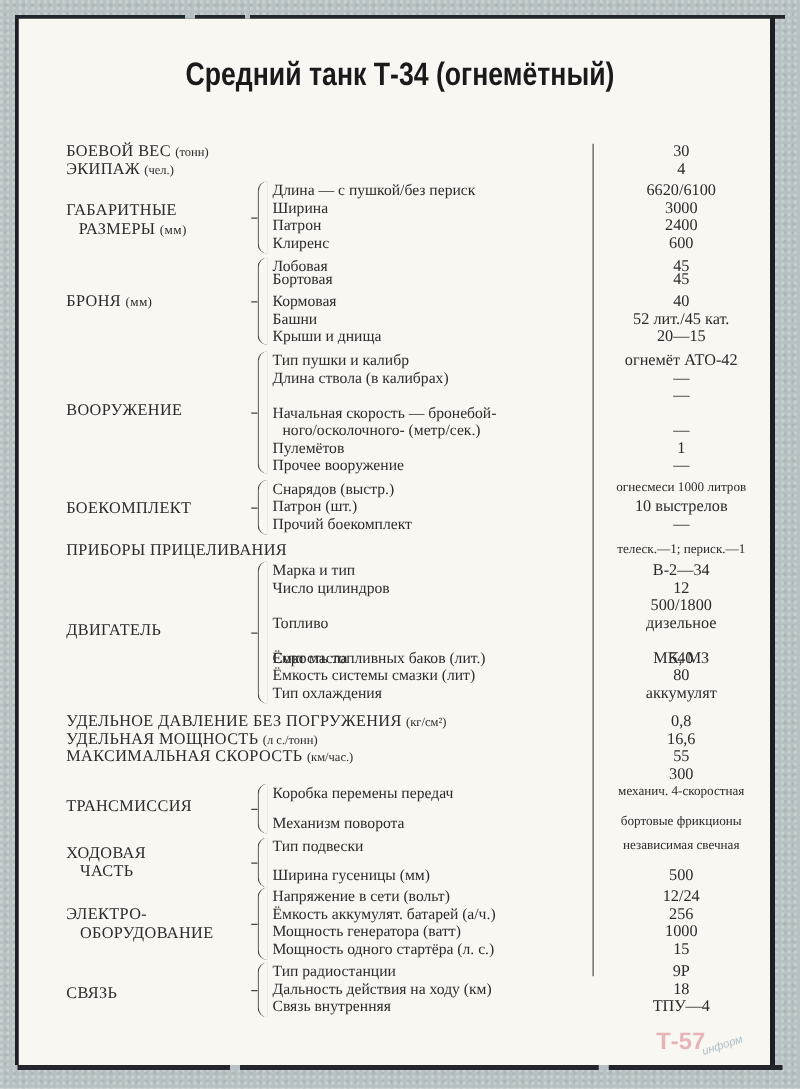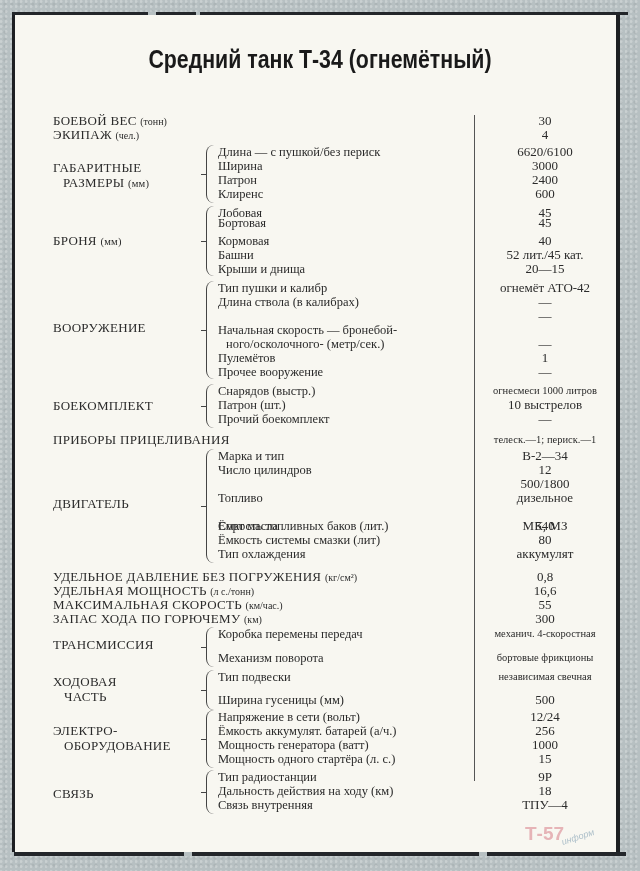--- a/index.html
+++ b/index.html
@@ -280,21 +280,20 @@
   <span class="main-label"><span>УДЕЛЬНАЯ МОЩНОСТЬ</span> <small>(л с./тонн)</small></span>
   <span class="dots" style="left:330px;width:140px"></span>
   <span class="value">16,6</span>
 </div>
 <div class="row" style="top:598px;left:0;width:640px">
   <span class="main-label"><span>МАКСИМАЛЬНАЯ СКОРОСТЬ</span> <small>(км/час.)</small></span>
   <span class="dots" style="left:345px;width:125px"></span>
   <span class="value">55</span>
 </div>
 <div class="row" style="top:612px;left:0;width:640px">
-  <span class="main-label"><span>ЗАПАС ХОДА ПО ГОРЮЧЕМУ</span> <small>(км)</small></span>
   <span class="dots" style="left:330px;width:140px"></span>
   <span class="value">300</span>
 </div>
 
 <div>
   <div class="group-label" style="left:53px;top:637px"><span>ТРАНСМИССИЯ</span></div>
   <div class="brace" style="top:627px;height:40px"></div>
   <div class="row" style="top:627px;left:0;width:640px">
       <span class="sub-label">Коробка перемены передач</span>
       <span class="dots" style="left:425px;width:45px"></span>

